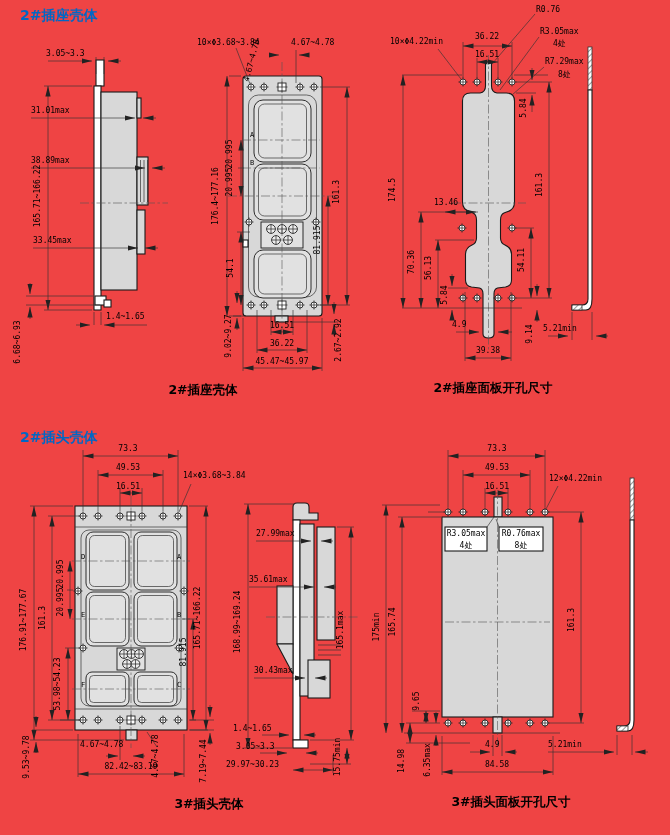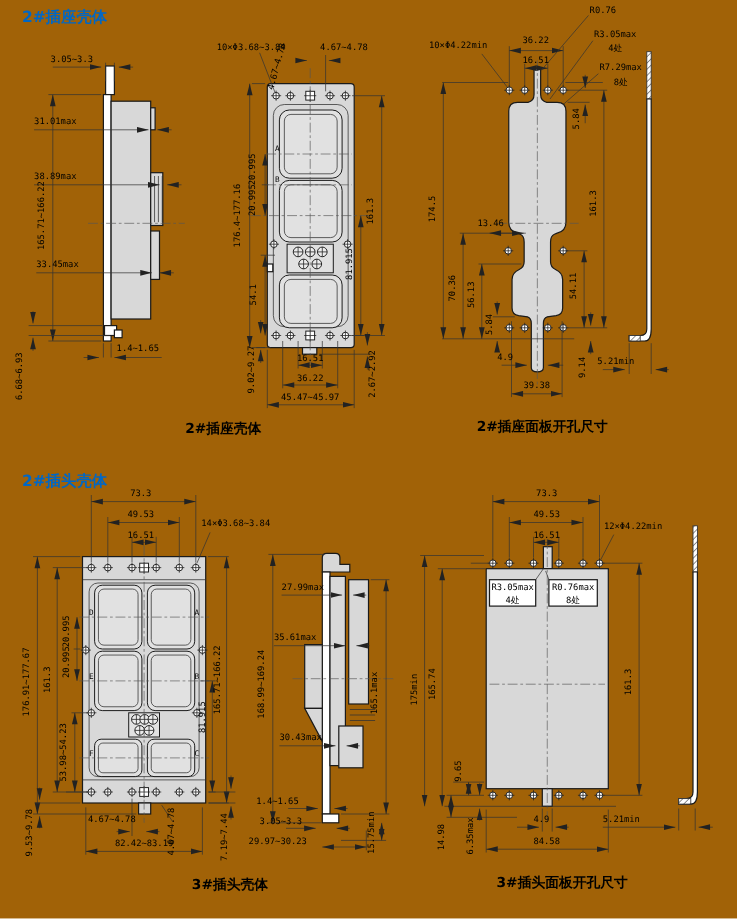--- a/index.html
+++ b/index.html
@@ -1,16 +1,16 @@
 <!DOCTYPE html>
 <html><head>
 <meta charset="utf-8">
 <style>
   html,body{margin:0;padding:0;background:#fff;}
-  #page{position:relative;width:670px;height:835px;background:#a16207;font-family:"DejaVu Sans",sans-serif;overflow:hidden;}
+  #page{position:relative;width:670px;height:835px;background:#ef4444;font-family:"DejaVu Sans",sans-serif;overflow:hidden;}
   svg{position:absolute;left:0;top:0;}
   .part{fill:#d8d8d8;stroke:#1a1a1a;stroke-width:1.1;}
   .part2{fill:#e1e1e1;stroke:#1a1a1a;stroke-width:0.9;}
   .white{fill:#ffffff;stroke:#1a1a1a;stroke-width:1.1;}
   .thin{fill:none;stroke:#333;stroke-width:0.7;}
   .dimln{fill:none;stroke:#333;stroke-width:0.65;}
   .cl{fill:none;stroke:#555;stroke-width:0.6;stroke-dasharray:9 2.5 2.5 2.5;}
   .sym{fill:#fff;stroke:#222;stroke-width:0.9;}
   .sym2{fill:#ececec;stroke:#222;stroke-width:0.9;}
   .symln{stroke:#222;stroke-width:0.7;}

